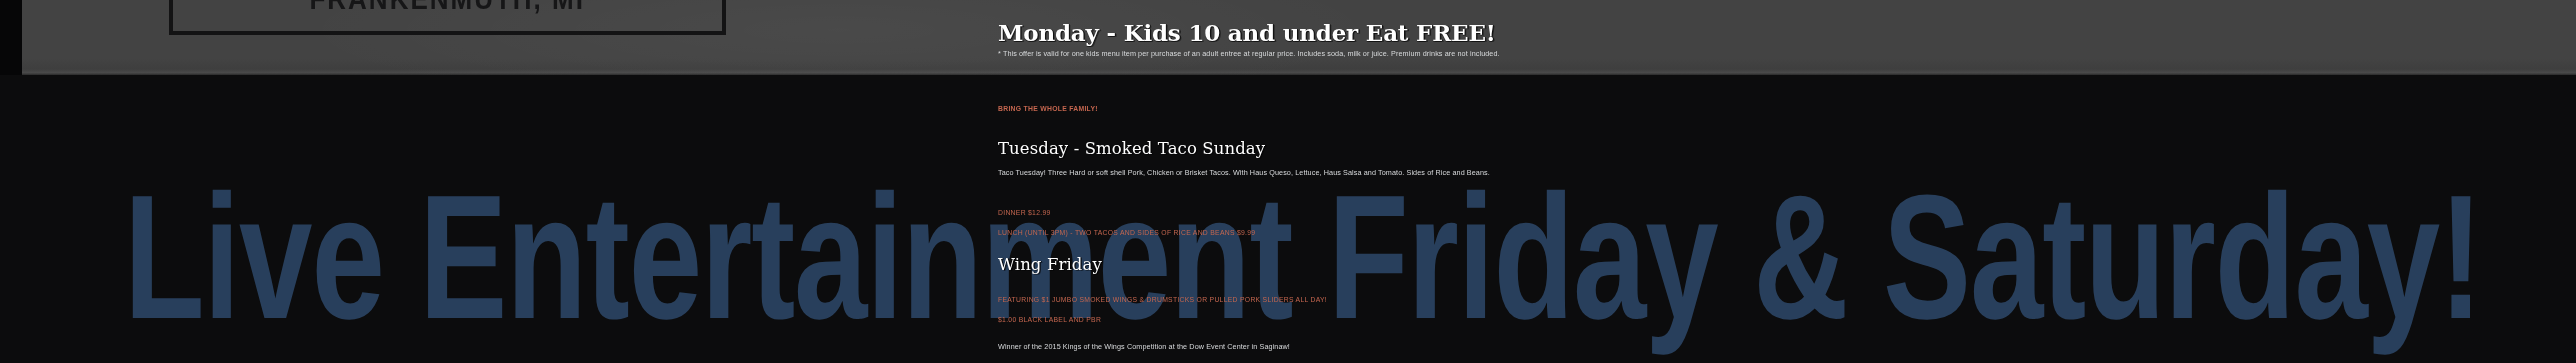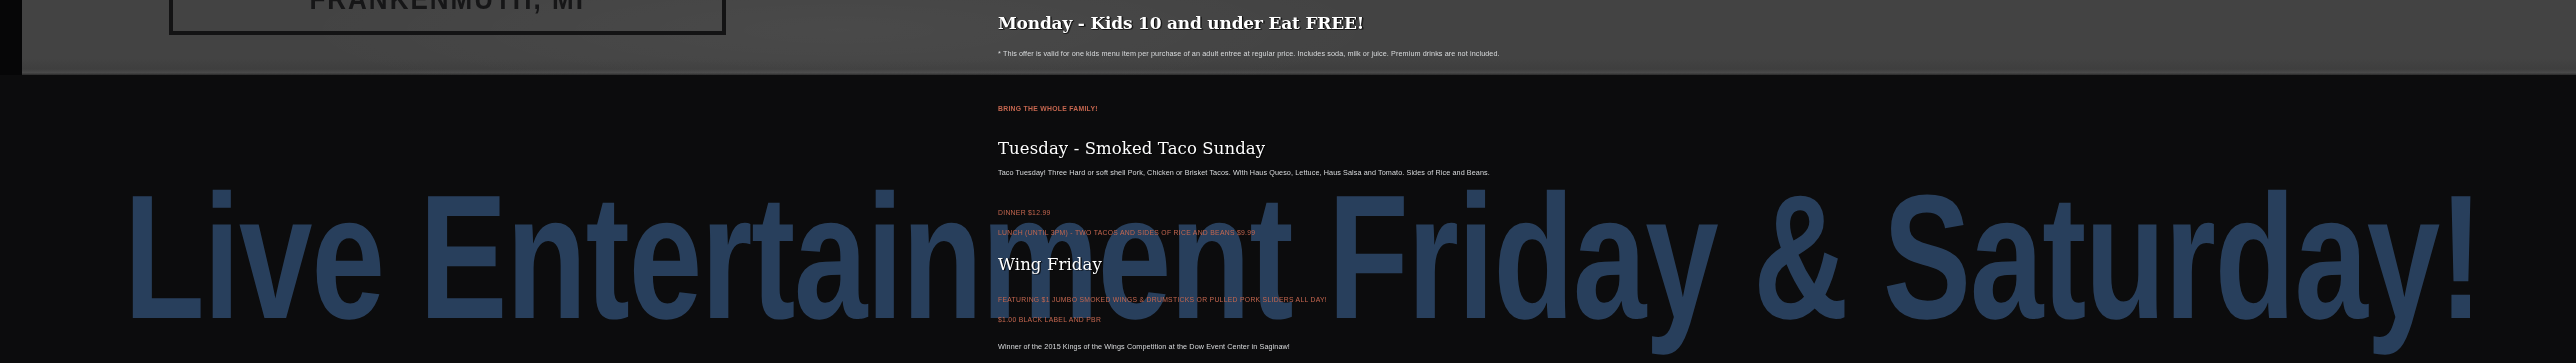--- a/index.html
+++ b/index.html
@@ -106,22 +106,22 @@
     font-weight:700;
     color:#ffffff;
     white-space:nowrap;
     text-shadow:
        1.1px 0 0 rgba(0,0,0,0.55),
        1.7px 1.1px 0 rgba(0,0,0,0.40),
        0 1.1px 0.6px rgba(0,0,0,0.5);
     letter-spacing:0.1px;
   }
   .heading-monday {
-    position:absolute; left:0; top:14px;
-    font-size:17px;
+    position:absolute; left:0; top:23px;
+    font-size:23px;
     line-height:19.4px;
     letter-spacing:-0.2px;
   }
   .heading-tuesday {
     position:absolute; left:0; top:139px;
     font-size:16.5px;
     line-height:19.4px;
     font-weight:400;
     text-shadow:
        0.9px 0 0 rgba(0,0,0,0.7),

